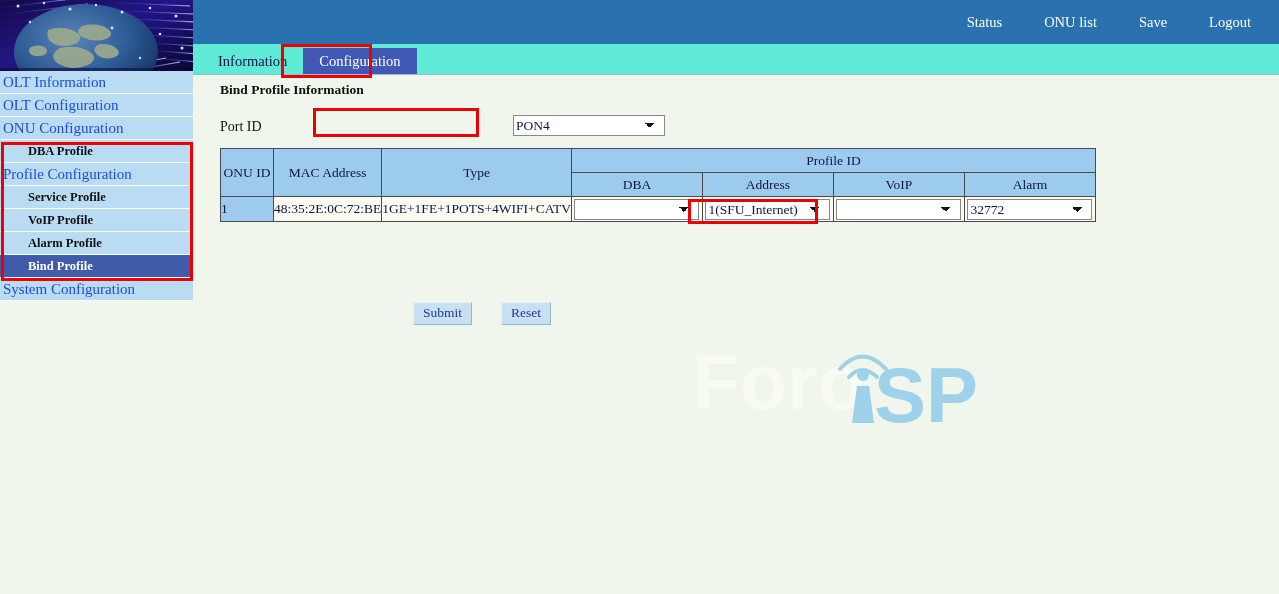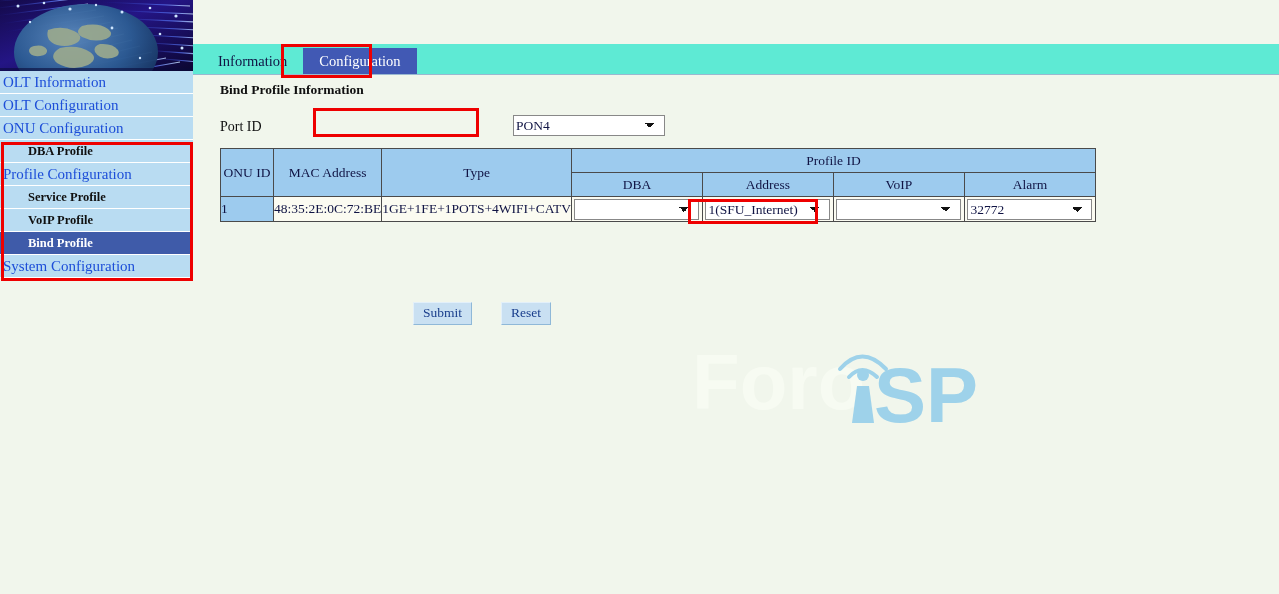--- a/index.html
+++ b/index.html
@@ -325,28 +325,37 @@
     </div>
 
     <ul class="nav-list">
       <li class="nav-item"><span>OLT Information</span></li>
       <li class="nav-item"><span>OLT Configuration</span></li>
       <li class="nav-item"><span>ONU Configuration</span></li>
       <li class="nav-item sub"><span>DBA Profile</span></li>
       <li class="nav-item"><span>Profile Configuration</span></li>
       <li class="nav-item sub"><span>Service Profile</span></li>
       <li class="nav-item sub"><span>VoIP Profile</span></li>
+      <li class="nav-item sub"><span>Alarm Profile</span></li>
       <li class="nav-item sub active"><span>Bind Profile</span></li>
       <li class="nav-item"><span>System Configuration</span></li>
     </ul>
     <div id="sidebar-spacer"></div>
   </div>
 
   <div class="redbox" style="left:1px; top:142px; width:192px; height:139px;"></div>
 
+  <div id="topbar">
+    <div id="topnav">
+      <a class="tn" href="#">Status</a>
+      <a class="tn" href="#">ONU list</a>
+      <a class="tn" href="#">Save</a>
+      <a class="tn" href="#">Logout</a>
+    </div>
+  </div>
 
   <div id="tabstrip">
     <div id="tabs">
       <div class="tab">Information</div>
       <div class="tab active">Configuration</div>
     </div>
   </div>
 
   <div class="redbox" style="left:281px; top:44px; width:91px; height:34px;"></div>
 

